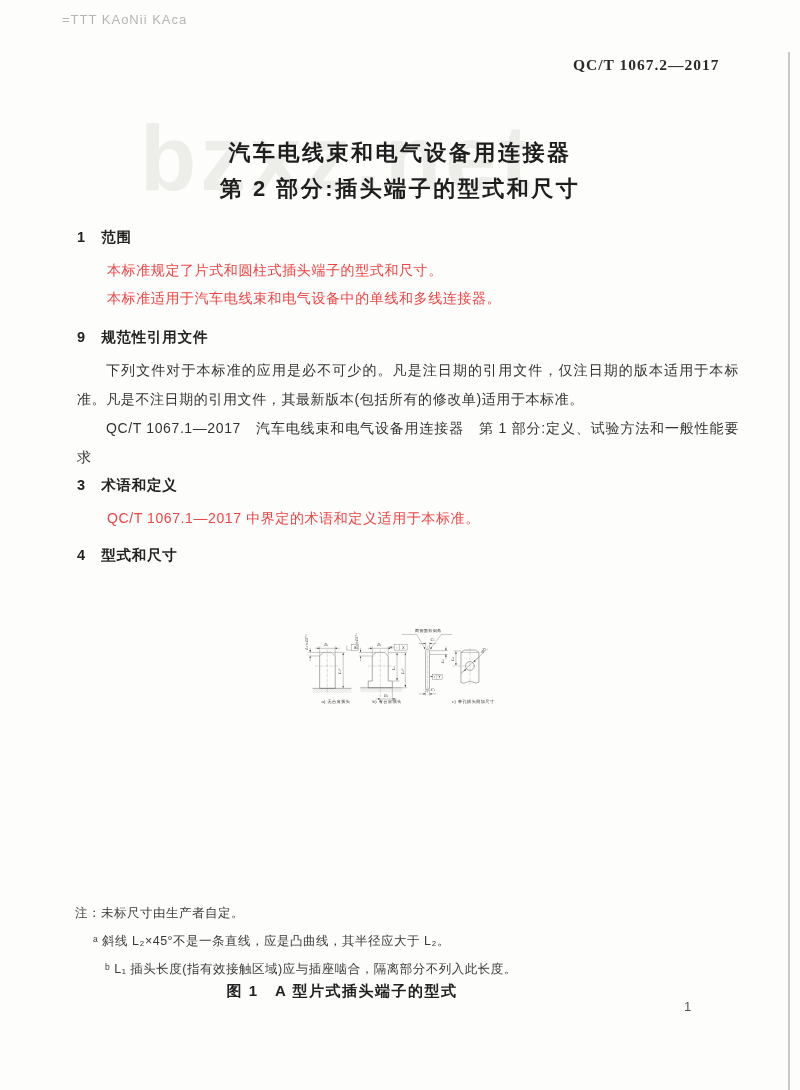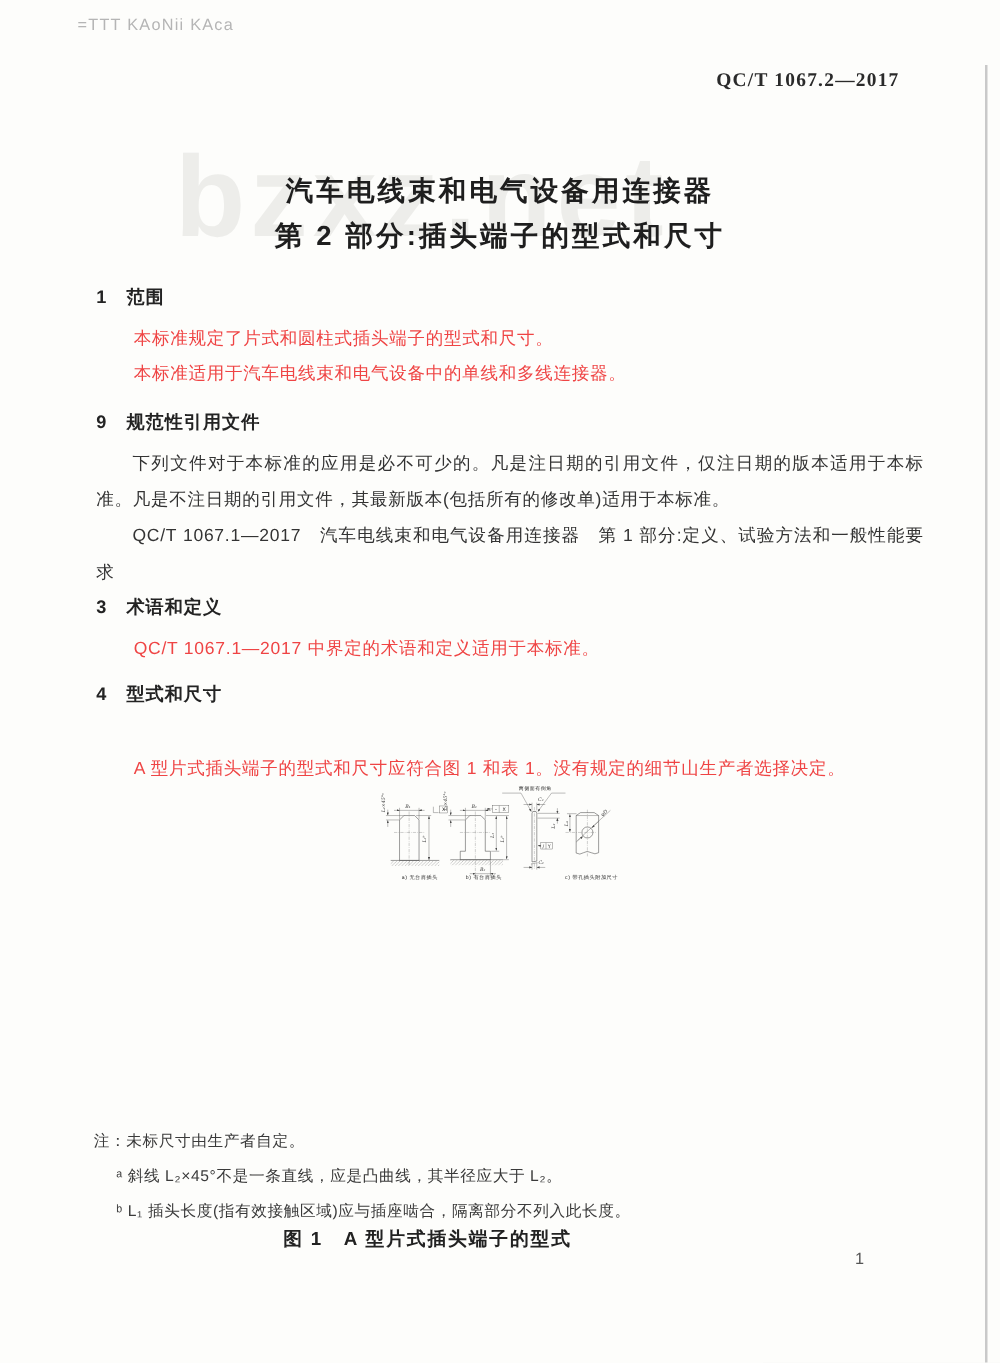--- a/index.html
+++ b/index.html
@@ -45,21 +45,20 @@
   <div class="abs txt" style="left:107px;top:290px;">本标准适用于汽车电线束和电气设备中的单线和多线连接器。</div>
 
   <div class="abs txt head" style="left:77px;top:328px;">9　规范性引用文件</div>
   <div class="abs para" style="left:77px;top:356px;">下列文件对于本标准的应用是必不可少的。凡是注日期的引用文件，仅注日期的版本适用于本标准。凡是不注日期的引用文件，其最新版本(包括所有的修改单)适用于本标准。</div>
   <div class="abs para" style="left:77px;top:414px;">QC/T 1067.1—2017　汽车电线束和电气设备用连接器　第 1 部分:定义、试验方法和一般性能要求</div>
 
   <div class="abs txt head" style="left:77px;top:476px;">3　术语和定义</div>
   <div class="abs txt" style="left:107px;top:510px;">QC/T 1067.1—2017 中界定的术语和定义适用于本标准。</div>
 
   <div class="abs txt head" style="left:77px;top:546px;">4　型式和尺寸</div>
-  <div class="abs txt" style="left:107px;top:606px;">A 型片式插头端子的型式和尺寸应符合图 1 和表 1。没有规定的细节山生产者选择决定。</div>
 
   <svg class="abs" style="left:0;top:628px;" width="800" height="262" viewBox="0 628 800 890">
     <defs>
       <marker id="arr" viewBox="0 0 8 6" refX="7.5" refY="3" markerWidth="8" markerHeight="6" orient="auto-start-reverse">
         <path d="M0,0 L8,3 L0,6 Z" fill="#4b4b4b"></path>
       </marker>
       <pattern id="hatch" patternUnits="userSpaceOnUse" width="9" height="9">
         <path d="M0,9 L9,0" stroke="#6a6a6a" stroke-width="0.9"></path>
       </pattern>
     </defs>
@@ -185,20 +184,20 @@
       <text class="dim" x="686" y="707" text-anchor="middle" transform="rotate(-42 686 707)">φD</text>
     </g>
 
     <text class="cap" x="133" y="884">a) 无台肩插头</text>
     <text class="cap" x="307" y="884">b) 有台肩插头</text>
     <text class="cap" x="577" y="884">c) 带孔插头附加尺寸</text>
   </svg>
 
   <div class="abs note" style="left:75px;top:905px;">注：未标尺寸由生产者自定。</div>
   <div class="abs note" style="left:93px;top:933px;">ᵃ 斜线 L₂×45°不是一条直线，应是凸曲线，其半径应大于 L₂。</div>
-  <div class="abs note" style="left:93px;top:961px;">ᵇ L₁ 插头长度(指有效接触区域)应与插座啮合，隔离部分不列入此长度。</div>
+  <div class="abs note" style="left:105px;top:961px;">ᵇ L₁ 插头长度(指有效接触区域)应与插座啮合，隔离部分不列入此长度。</div>
 
   <div class="abs figcap" style="left:0;top:982px;">图 1　A 型片式插头端子的型式</div>
 
   <div class="abs pagenum" style="left:684px;top:999px;">1</div>
 
   <div class="abs edge" style="left:788px;top:52px;height:1038px;"></div>
 </div>
 
 </body></html>

